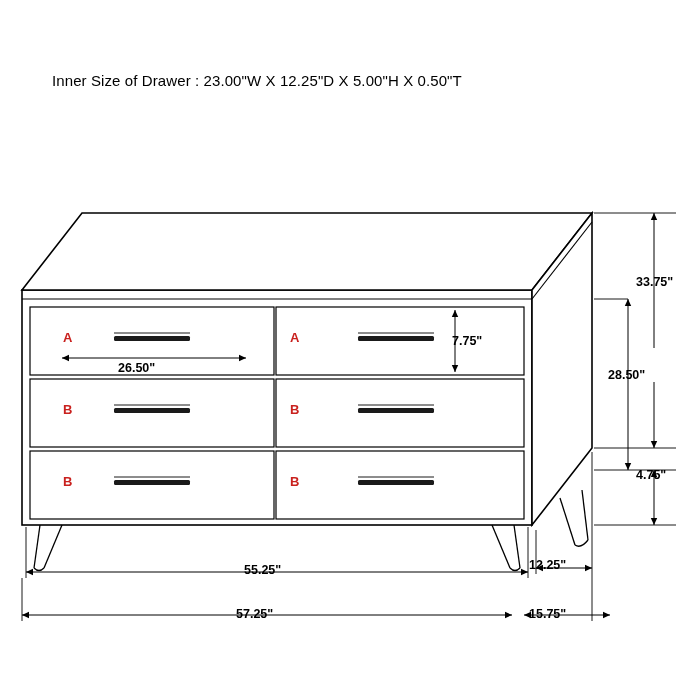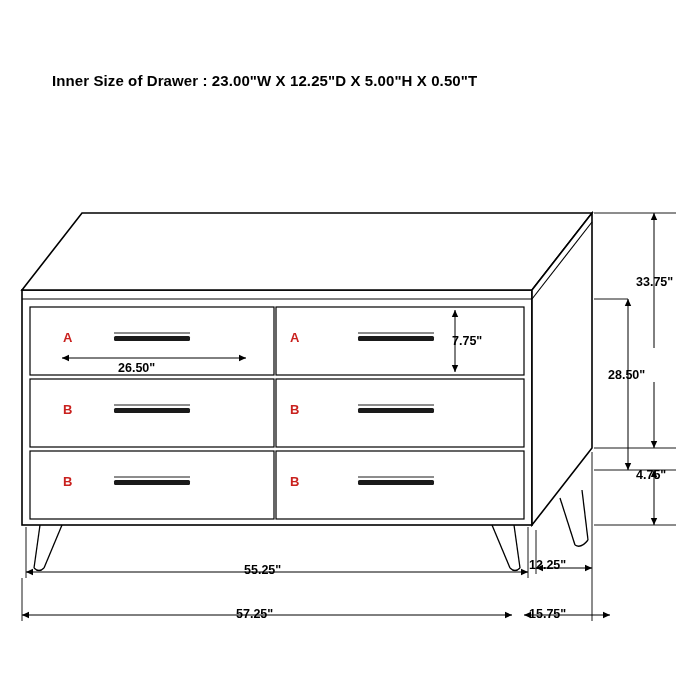--- a/index.html
+++ b/index.html
@@ -18,21 +18,21 @@
   #stage {
     position: relative;
     width: 700px;
     height: 700px;
   }
   .title {
     position: absolute;
     left: 52px;
     top: 72px;
     font-size: 15px;
-    font-weight: bold;
+    font-weight: normal;
     letter-spacing: 0.1px;
     white-space: nowrap;
   }
   svg.diagram {
     position: absolute;
     left: 0;
     top: 0;
     width: 700px;
     height: 700px;
   }

